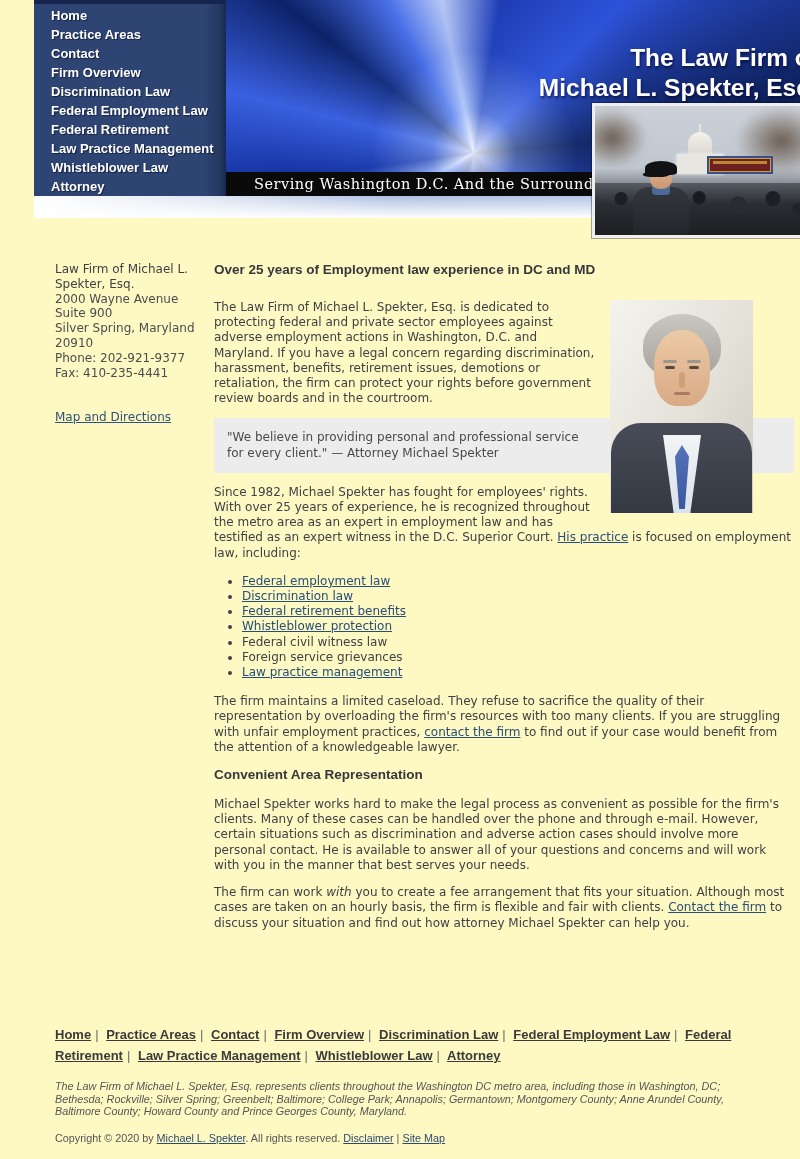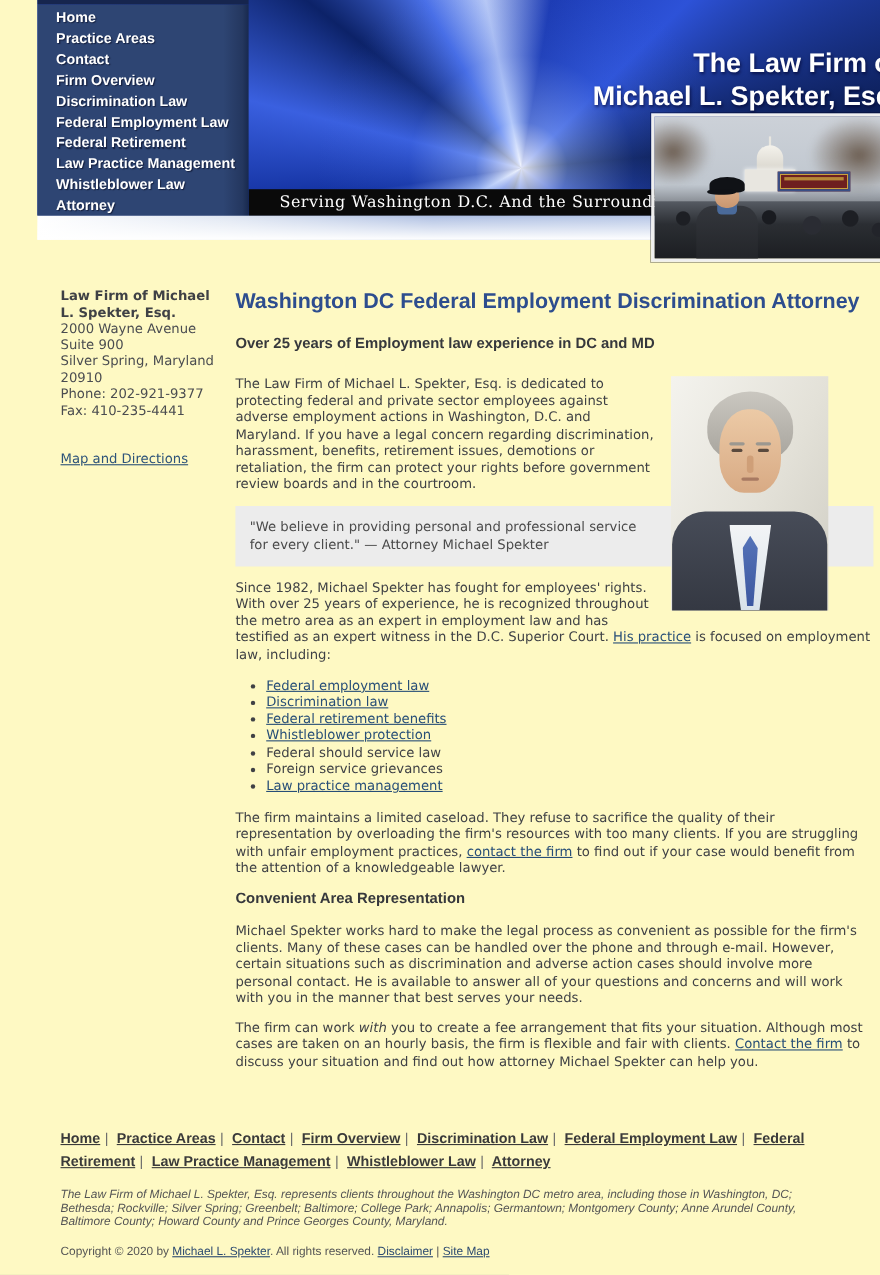--- a/index.html
+++ b/index.html
@@ -74,21 +74,21 @@
   .hp-man-face { position:absolute; left:19px; bottom:50px; width:22px; height:20px;
     background:linear-gradient(#e0b08a,#c89670); border-radius:45%; }
   .hp-man-cap { position:absolute; left:14px; bottom:64px; width:32px; height:14px;
     background:#101216; border-radius:50% 50% 20% 20%; }
   .hp-man-brim { position:absolute; left:12px; bottom:62px; width:26px; height:5px; background:#101216; border-radius:40%; }
 
   
   .content { display:flex; min-height:796px; padding-top:44px; }
   .sidebar { width:180px; flex:none; padding-left:21px; padding-right:8px;
     font-size:12px; line-height:14.8px; color:#4a4c50; }
-  .sidebar .firm-name { font-weight:bold; color:#3f4145; }
+  .sidebar .firm-name { font-weight:normal; color:#3f4145; }
   .map-link { display:inline-block; margin-top:30px; color:#2d5379; font-size:12px; }
   a { color:#274e77; }
 
   .main { width:580px; flex:none; color:#3f4145; }
   .main h1 { font-family:"Liberation Sans", sans-serif; font-size:19.5px; line-height:24px;
     color:#2d4d8e; font-weight:bold; margin-bottom:18px; }
   .main h2 { font-family:"Liberation Sans", sans-serif; font-size:13.5px; line-height:16px;
     color:#36383c; font-weight:bold; margin-bottom:22px; }
   .main h2.mid { margin-top:12px; margin-bottom:14px; }
   .main p { font-size:12px; line-height:15.2px; margin-bottom:12px; }
@@ -182,21 +182,20 @@
       <div class="firm-name">Law Firm of Michael L. Spekter, Esq.</div>
       <div>2000 Wayne Avenue</div>
       <div>Suite 900</div>
       <div>Silver Spring, Maryland 20910</div>
       <div>Phone: 202-921-9377</div>
       <div>Fax: 410-235-4441</div>
       <a href="#" class="map-link">Map and Directions</a>
     </aside>
 
     <main class="main">
-      <h1>Washington DC Federal Employment Discrimination Attorney</h1>
       <h2>Over 25 years of Employment law experience in DC and MD</h2>
 
       <div class="portrait">
         <div class="po-hair"></div>
         <div class="po-face">
           <div class="po-brow l"></div>
           <div class="po-brow r"></div>
           <div class="po-eye l"></div>
           <div class="po-eye r"></div>
           <div class="po-nose"></div>
@@ -211,21 +210,21 @@
 
       <div class="quote-box">"We believe in providing personal and professional service for every client." — Attorney Michael Spekter</div>
 
       <p><span>Since 1982, Michael Spekter has fought for employees' rights. With over 25 years of experience, he is recognized throughout the metro area as an expert in employment law and has testified as an expert witness in the D.C. Superior Court. </span><a href="#">His practice</a><span> is focused on employment law, including:</span></p>
 
       <ul>
         <li><a href="#">Federal employment law</a></li>
         <li><a href="#">Discrimination law</a></li>
         <li><a href="#">Federal retirement benefits</a></li>
         <li><a href="#">Whistleblower protection</a></li>
-        <li><span>Federal should service law</span></li>
+        <li><span>Federal civil witness law</span></li>
         <li><span>Foreign service grievances</span></li>
         <li><a href="#">Law practice management</a></li>
       </ul>
 
       <p><span>The firm maintains a limited caseload. They refuse to sacrifice the quality of their representation by overloading the firm's resources with too many clients. If you are struggling with unfair employment practices, </span><a href="#">contact the firm</a><span> to find out if your case would benefit from the attention of a knowledgeable lawyer.</span></p>
 
       <h2 class="mid">Convenient Area Representation</h2>
 
       <p>Michael Spekter works hard to make the legal process as convenient as possible for the firm's clients. Many of these cases can be handled over the phone and through e-mail. However, certain situations such as discrimination and adverse action cases should involve more personal contact. He is available to answer all of your questions and concerns and will work with you in the manner that best serves your needs.</p>
 

